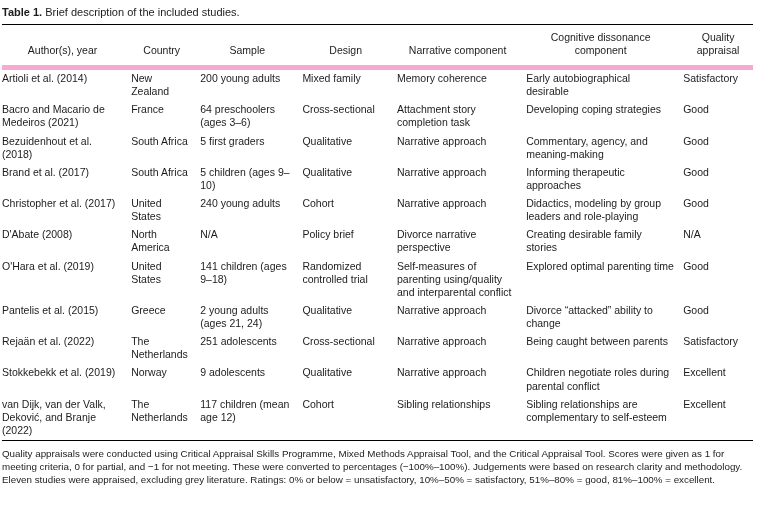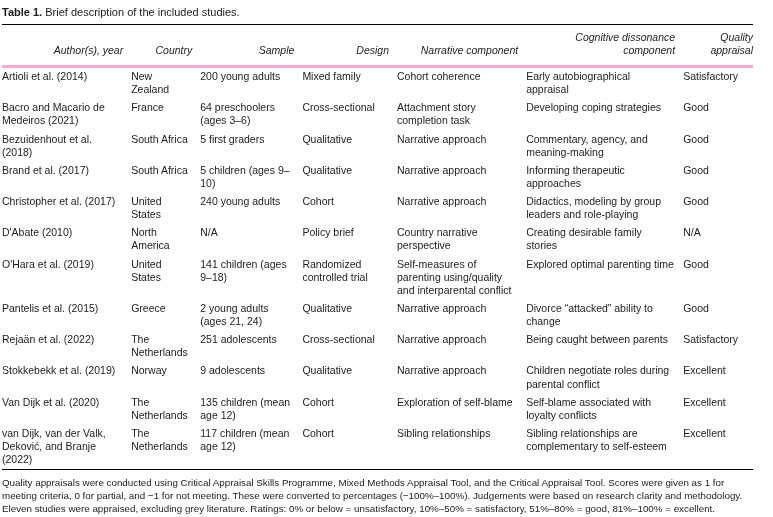--- a/index.html
+++ b/index.html
@@ -31,26 +31,25 @@
   table.studies {
     width: 100%;
     border-collapse: collapse;
     table-layout: fixed;
     border-top: 1px solid #000;
     border-bottom: 1px solid #000;
     font-size: 10.5px;
     line-height: 1.25;
   }
   table.studies thead th {
-    text-align: right;
+    text-align: center;
     font-weight: normal;
     vertical-align: bottom;
-    border-bottom: 3px solid #f9a8d4;
+    border-bottom: 5px solid #f9a8d4;
     padding: 6px 8px 7px 0;
-    font-style: italic;
   }
   table.studies tbody td {
     vertical-align: top;
     padding: 2.5px 8px 2.5px 0;
   }
   table.studies th:last-child,
   table.studies td:last-child {
     padding-right: 0;
   }
   .footnote {
@@ -90,22 +89,22 @@
           <th>Cognitive dissonance component</th>
           <th>Quality appraisal</th>
         </tr>
     </thead>
     <tbody>
         <tr>
           <td>Artioli et al. (2014)</td>
           <td>New Zealand</td>
           <td>200 young adults</td>
           <td>Mixed family</td>
-          <td>Cohort coherence</td>
-          <td>Early autobiographical appraisal</td>
+          <td>Memory coherence</td>
+          <td>Early autobiographical desirable</td>
           <td>Satisfactory</td>
         </tr>
         <tr>
           <td>Bacro and Macario de Medeiros (2021)</td>
           <td>France</td>
           <td>64 preschoolers (ages 3–6)</td>
           <td>Cross-sectional</td>
           <td>Attachment story completion task</td>
           <td>Developing coping strategies</td>
           <td>Good</td>
@@ -131,25 +130,25 @@
         <tr>
           <td>Christopher et al. (2017)</td>
           <td>United States</td>
           <td>240 young adults</td>
           <td>Cohort</td>
           <td>Narrative approach</td>
           <td>Didactics, modeling by group leaders and role-playing</td>
           <td>Good</td>
         </tr>
         <tr>
-          <td>D'Abate (2010)</td>
+          <td>D'Abate (2008)</td>
           <td>North America</td>
           <td>N/A</td>
           <td>Policy brief</td>
-          <td>Country narrative perspective</td>
+          <td>Divorce narrative perspective</td>
           <td>Creating desirable family stories</td>
           <td>N/A</td>
         </tr>
         <tr>
           <td>O'Hara et al. (2019)</td>
           <td>United States</td>
           <td>141 children (ages 9–18)</td>
           <td>Randomized controlled trial</td>
           <td>Self-measures of parenting using/quality and interparental conflict</td>
           <td>Explored optimal parenting time</td>
@@ -173,29 +172,20 @@
           <td>Being caught between parents</td>
           <td>Satisfactory</td>
         </tr>
         <tr>
           <td>Stokkebekk et al. (2019)</td>
           <td>Norway</td>
           <td>9 adolescents</td>
           <td>Qualitative</td>
           <td>Narrative approach</td>
           <td>Children negotiate roles during parental conflict</td>
-          <td>Excellent</td>
-        </tr>
-        <tr>
-          <td>Van Dijk et al. (2020)</td>
-          <td>The Netherlands</td>
-          <td>135 children (mean age 12)</td>
-          <td>Cohort</td>
-          <td>Exploration of self-blame</td>
-          <td>Self-blame associated with loyalty conflicts</td>
           <td>Excellent</td>
         </tr>
         <tr>
           <td>van Dijk, van der Valk, Deković, and Branje (2022)</td>
           <td>The Netherlands</td>
           <td>117 children (mean age 12)</td>
           <td>Cohort</td>
           <td>Sibling relationships</td>
           <td>Sibling relationships are complementary to self-esteem</td>
           <td>Excellent</td>

